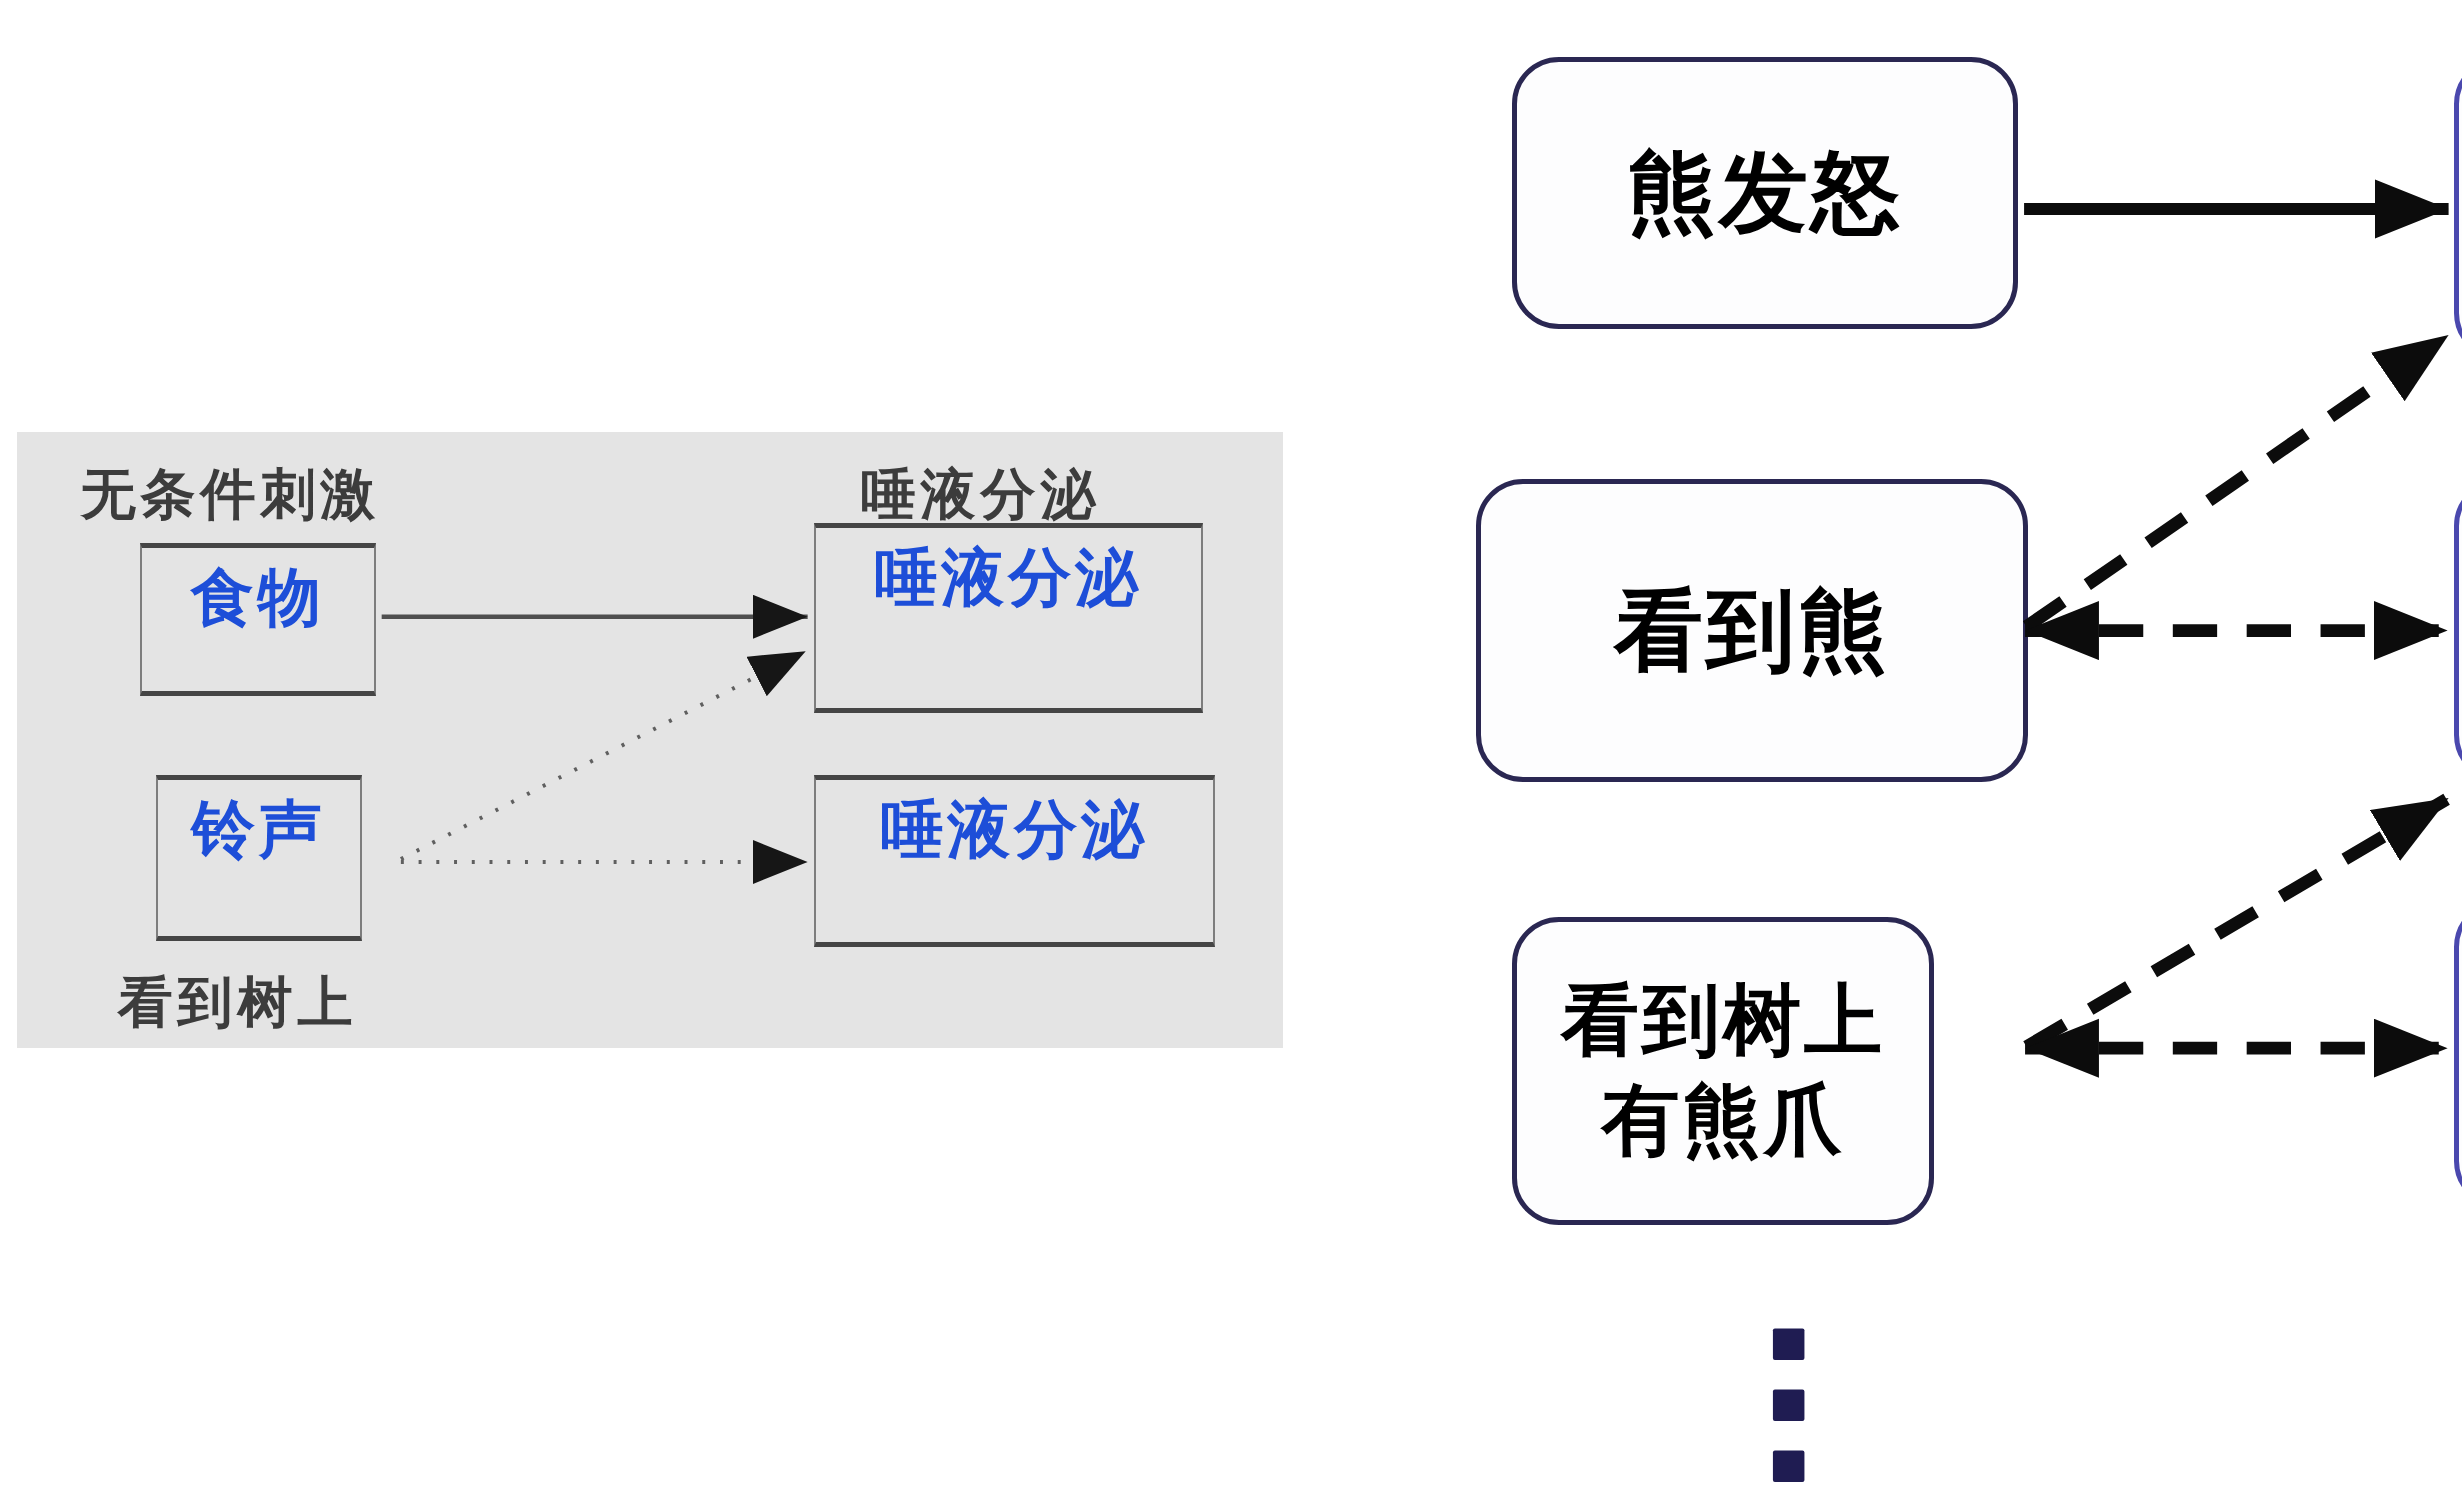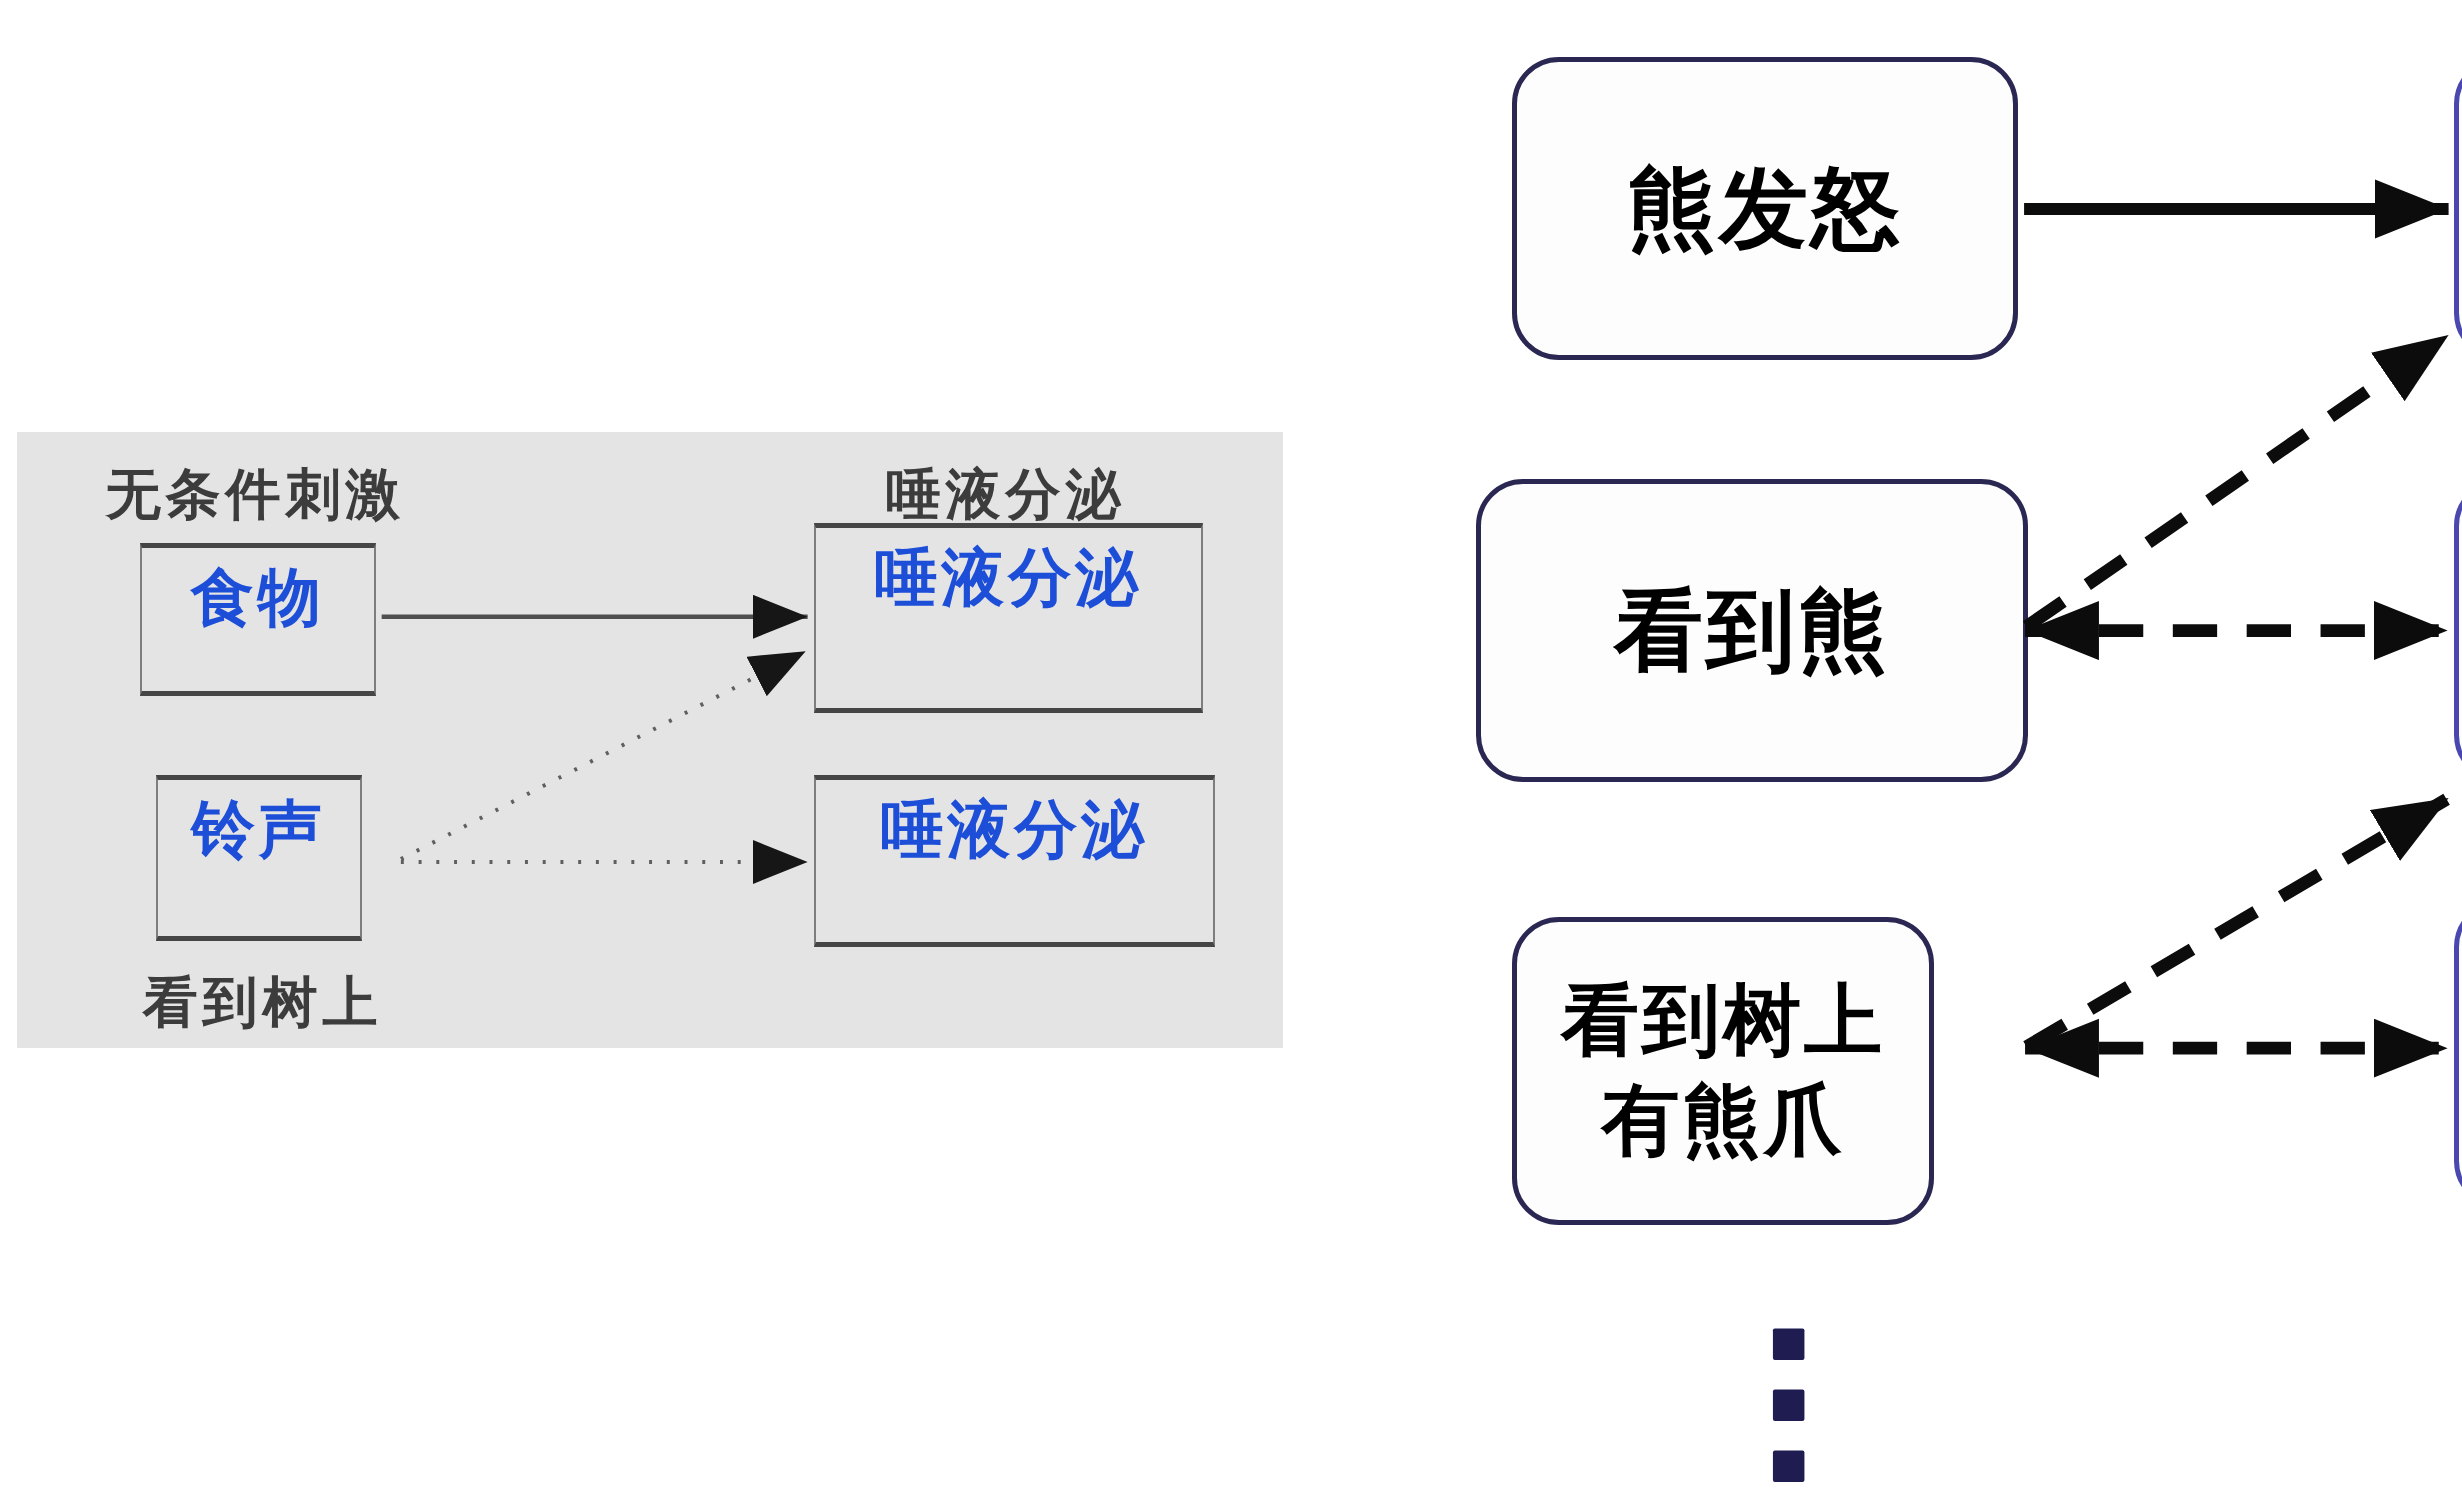--- a/index.html
+++ b/index.html
@@ -7,21 +7,21 @@
     position:relative;width:3306px;height:1498px;background:#ffffff;overflow:hidden;
     font-family:"Liberation Sans", sans-serif;
   }
   
   .pavlov{
     position:absolute;left:16.7px;top:432px;width:1266px;height:616px;
     background:var(--panel-bg,#e4e4e4);
   }
   .pv-label{
     position:absolute;font-size:55px;font-weight:700;color:#3c3c3c;
-    letter-spacing:4.9px;white-space:nowrap;margin-left:25px;
+    letter-spacing:4.9px;white-space:nowrap;
   }
   .pv-box{
     position:absolute;box-sizing:border-box;
     border-left:2px solid #7d7d7d;border-right:2px solid #7d7d7d;
     border-top:5.9px solid #454545;border-bottom:5.9px solid #454545;
     display:flex;justify-content:center;align-items:flex-start;
   }
   .pv-box span{
     font-size:63px;font-weight:700;color:#1d4ed8;letter-spacing:3.9px;
     margin-top:6.9px;white-space:nowrap;
@@ -59,21 +59,21 @@
       <span>唾液分泌</span>
     </div>
     <div class="pv-box" style="left:139px;top:343px;width:206px;height:166px">
       <span>铃声</span>
     </div>
     <div class="pv-box" style="left:797px;top:343px;width:401px;height:172px">
       <span>唾液分泌</span>
     </div>
   </div>
 
-  <div class="td-box td-state" style="left:1512px;top:57px;width:506px;height:303px">
+  <div class="td-box td-state" style="left:1512px;top:57px;width:506px;height:272px">
     <span>熊发怒</span>
   </div>
   <div class="td-box td-value" style="left:2454px;top:57px;width:502px;height:303px">
     
   </div>
 
   <div class="td-box td-state" style="left:1476px;top:479px;width:552px;height:303px">
     <span>看到熊</span>
   </div>
   <div class="td-box td-value" style="left:2454px;top:479px;width:502px;height:303px">

